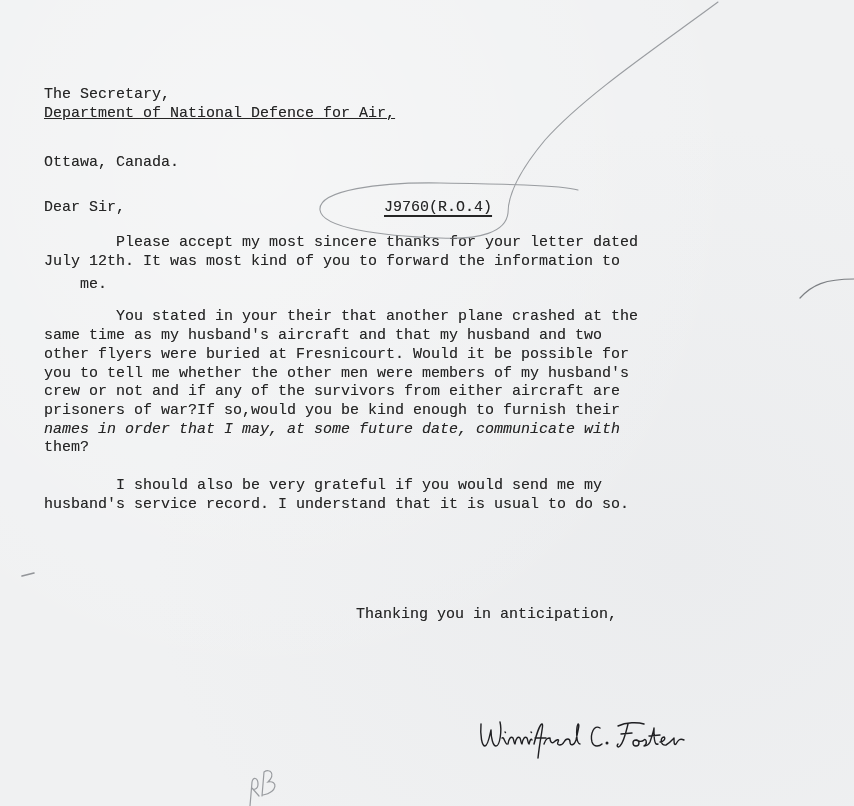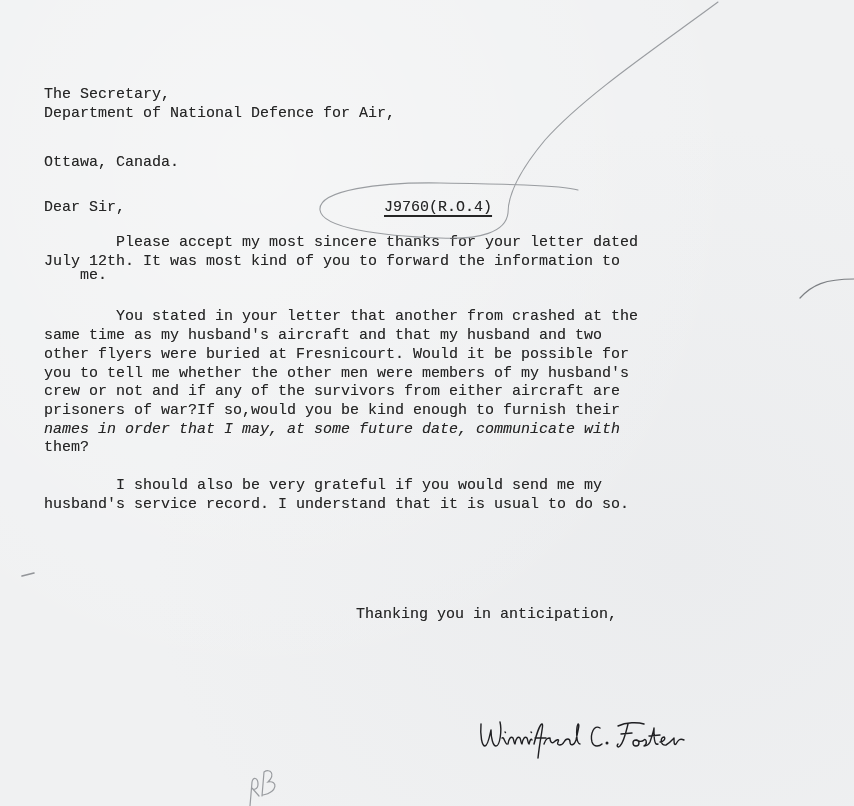--- a/index.html
+++ b/index.html
@@ -58,35 +58,35 @@
       clip: rect(0 0 0 0);
     }
   </style>
 </head>
 <body>
 
 <div class="paper">
 
   <div>
     <div class="line" style="left:44px; top:86px;">The Secretary,</div>
-    <div class="line" style="left:44px; top:105px;">Department of National Defence for Air,</div>
+    <div class="line" style="left:44px; top:105px;text-decoration:underline;">Department of National Defence for Air,</div>
     <div class="line" style="left:44px; top:124px;margin-top:30px;">Ottawa, Canada.</div>
   </div>
 
   <div class="line" style="left:44px; top:199px;">Dear Sir,</div>
   <div class="line ref" style="left:384px; top:199px;">J9760(R.O.4)</div>
 
   <div>
     <div class="line" style="left:44px; top:234px;">        Please accept my most sincere thanks for your letter dated</div>
     <div class="line" style="left:44px; top:253px;">July 12th. It was most kind of you to forward the information to</div>
-    <div class="line" style="left:44px; top:267px;padding-left:36px;">me.</div>
+    <div class="line" style="left:44px; top:276px;padding-left:36px;">me.</div>
   </div>
 
   <div>
-    <div class="line" style="left:44px; top:308px;">        You stated in your letter that another from crashed at the</div>
+    <div class="line" style="left:44px; top:308px;">        You stated in your their that another plane crashed at the</div>
     <div class="line" style="left:44px; top:327px;">same time as my husband's aircraft and that my husband and two</div>
     <div class="line" style="left:44px; top:346px;">other flyers were buried at Fresnicourt. Would it be possible for</div>
     <div class="line" style="left:44px; top:365px;">you to tell me whether the other men were members of my husband's</div>
     <div class="line" style="left:44px; top:383px;">crew or not and if any of the survivors from either aircraft are</div>
     <div class="line" style="left:44px; top:402px;">prisoners of war?If so,would you be kind enough to furnish their</div>
     <div class="line" style="left:44px; top:421px;font-style:italic;">names in order that I may, at some future date, communicate with</div>
     <div class="line" style="left:44px; top:439px;">them?</div>
   </div>
 
   <div>

